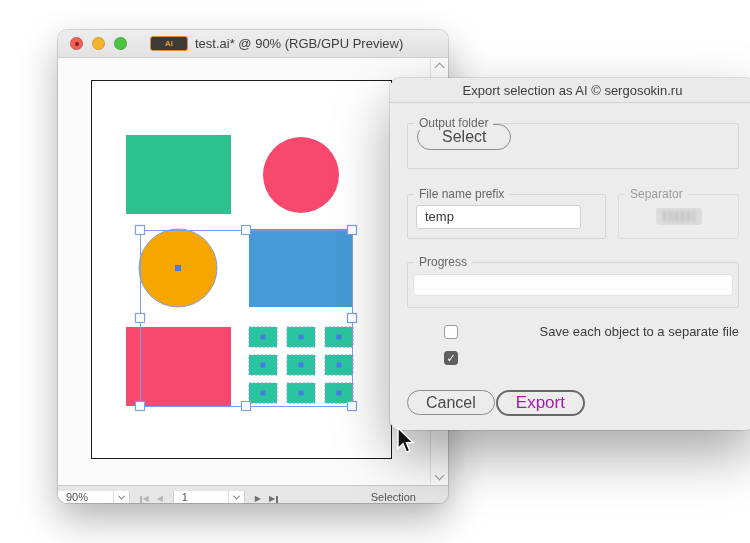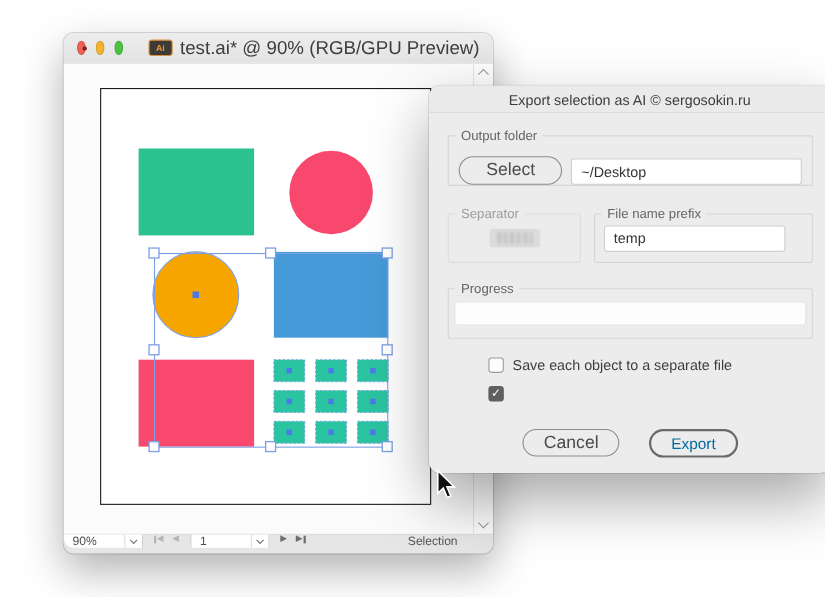--- a/index.html
+++ b/index.html
@@ -17,33 +17,33 @@
   .tl { width:13px; height:13px; border-radius:50%; margin-right:9px; position:relative;
         border:1px solid rgba(0,0,0,.12); }
   .tl-red { background:#ef6158; }
   .tl-red::after { content:""; position:absolute; left:3.5px; top:3.5px; width:4px; height:4px;
         border-radius:50%; background:#84201a; }
   .tl-yellow { background:#f3b32f; }
   .tl-green { background:#4cc341; }
   .doc-icon { width:38px; height:15px; margin-left:14px; margin-right:7px;
     background:#3e3a35; border:1px solid #d98f3e; border-radius:3px;
     color:#e89b3f; font-size:8px; font-weight:bold; display:flex; align-items:center; justify-content:center; }
-  .title-text { font-size:17px; color:#3d3d3d; white-space:nowrap; }
+  .title-text { font-size:13px; color:#3d3d3d; white-space:nowrap; }
 
   .canvas-area { position:relative; flex:1 1 auto; background:#fbfbfb; overflow:hidden; }
   .canvas-svg { position:absolute; left:0; top:0; }
   .scrollstrip { position:absolute; right:0; top:0; bottom:0; width:18px;
     background:#fcfcfc; border-left:1px solid #e4e4e4; }
   .chev { position:absolute; left:5px; width:7px; height:7px; border-right:1.6px solid #9a9a9a;
     border-bottom:1.6px solid #9a9a9a; }
   .chev-up { top:6px; transform:rotate(-135deg); }
   .chev-down { bottom:6px; transform:rotate(45deg); }
 
   .statusbar { height:18px; flex:0 0 18px; background:#e6e6e6; border-top:1px solid #c9c9c9;
-    border-radius:0 0 9px 9px; display:flex; align-items:flex-start; font-size:11px; color:#4f4f4f; }
+    border-radius:0 0 9px 9px; display:flex; align-items:flex-end; font-size:11px; color:#4f4f4f; }
   .sb-select { width:72px; background:#fff; border-right:1px solid #cfcfcf; display:flex; align-items:center; }
   .sb-select.first { border-bottom-left-radius:9px; }
   .sb-select .val { flex:1; padding-left:8px; }
   .sb-select .divider { width:1px; align-self:stretch; background:#dedede; }
   .sb-chev { width:15px; display:flex; align-items:center; justify-content:center; }
   .sb-chev i { width:5px; height:5px; border-right:1.4px solid #6f6f6f; border-bottom:1.4px solid #6f6f6f;
     transform:rotate(45deg) translate(-1px,-1px); }
   .nav-btn { display:flex; align-items:center; justify-content:center; padding:0 4px; gap:1px; }
   .nav-btn .tri { font-size:8px; line-height:1; }
   .nav-btn .bar { width:1.5px; height:7px; background:currentColor; }
@@ -59,49 +59,49 @@
   .dlg-titlebar { height:25px; flex:0 0 25px; background:#eaeaea; border-bottom:1px solid #d2d2d2;
     border-radius:10px 10px 0 0; display:flex; align-items:center; justify-content:center;
     font-size:13px; color:#3d3d3d; }
   .dlg-body { flex:1; padding:12px 16px 12px 17px; display:flex; flex-direction:column; }
 
   .fs { position:relative; border:1px solid #d5d5d5; border-radius:2px; }
   .fs-legend { position:absolute; top:-8px; left:6px; background:#ececec; padding:0 5px;
     font-size:12px; color:#666; white-space:nowrap; }
   .fs-legend.dim { color:#9c9c9c; }
 
-  .fs-output { margin-top:8px; height:46px; display:flex; align-items:flex-end; padding:0 9px; gap:8px; }
+  .fs-output { margin-top:8px; height:46px; display:flex; align-items:flex-start; padding:0 9px; gap:21px; }
   .pill-btn { height:26px; border:1px solid #8d8d8d; border-radius:13px; background:transparent;
     font-size:16px; color:#4a4a4a; padding:0 24px; display:flex; align-items:center; cursor:default;
     font-family:"Liberation Sans", sans-serif; }
   .txt-input { height:24px; border:1px solid #cfcfcf; border-radius:3px; background:#fff;
     font-size:13px; color:#333; padding:0 8px; font-family:"Liberation Sans", sans-serif; outline:none; }
   .path-input { flex:1; }
 
   .row2 { display:flex; gap:12px; margin-top:25px; }
   .fs-prefix { width:199px; height:45px; display:flex; align-items:center; padding:0 8px; }
   .fs-prefix .txt-input { width:165px; }
   .fs-sep { flex:1; height:45px; display:flex; align-items:center; justify-content:center; border-color:#dcdcdc; }
   .sep-blob { width:46px; height:17px; background:#dcdcdc; border-radius:3px; overflow:hidden; position:relative; }
   .sep-blob::after { content:""; position:absolute; inset:3px 7px;
     background:repeating-linear-gradient(90deg,#c3c3c3 0 3px,#d8d8d8 3px 6px); filter:blur(1.6px); }
 
   .fs-progress { margin-top:23px; height:46px; display:flex; align-items:center; padding:0 5px; }
   .progress-track { width:100%; height:22px; background:#fdfdfd; border:1px solid #e3e3e3; border-radius:4px; }
 
   .cb-list { margin-top:16px; margin-left:37px; display:flex; flex-direction:column; gap:12px; }
-  .cb-row { display:flex; align-items:center; gap:8px; font-size:13px; color:#3d3d3d; }
+  .cb-row { display:flex; align-items:center; gap:8px; font-size:13px; color:#3d3d3d;justify-content:space-between; }
   .cb-box { width:14px; height:14px; border:1px solid #9b9b9b; border-radius:3px; background:#fdfdfd;
     display:flex; align-items:center; justify-content:center; flex:0 0 14px; }
   .cb-box.checked { background:#5f5f5f; border-color:#5f5f5f; color:#fff; font-size:11px; line-height:1; }
 
-  .btn-row { margin-top:auto; display:flex; justify-content:center; gap:27px; padding-bottom:2px; }
+  .btn-row { margin-top:auto; display:flex; gap:1px; padding-bottom:2px; }
   .btn-cancel { padding:0 18px; height:25px; }
   .btn-export { padding:0 18px; height:26px; border:2px solid #696969; border-radius:14px;
-    background:transparent; font-size:14px; color:#0369a1; display:flex; align-items:center;
+    background:transparent; font-size:17px; color:#a21caf; display:flex; align-items:center;
     font-family:"Liberation Sans", sans-serif; }
 
   .cursor { position:absolute; left:396px; top:427px; z-index:50; }
 </style>
 </head>
 <body>
 
 <div class="stage">
 
   <div class="ai-window">
@@ -194,31 +194,30 @@
 
   <div class="dialog">
     <div class="dlg-titlebar">
       <span>Export selection as AI © sergosokin.ru</span>
     </div>
     <div class="dlg-body">
 
       <div class="fs fs-output">
         <span class="fs-legend">Output folder</span>
         <button class="pill-btn">Select</button>
-        <input class="txt-input path-input" type="text" value="~/Desktop" style="">
       </div>
 
       <div class="row2">
+        <div class="fs fs-prefix">
+          <span class="fs-legend">File name prefix</span>
+          <input class="txt-input" type="text" value="temp" style="">
+        </div>
         <div class="fs fs-sep">
           <span class="fs-legend dim">Separator</span>
           <span class="sep-blob"></span>
-        </div>
-        <div class="fs fs-prefix">
-          <span class="fs-legend">File name prefix</span>
-          <input class="txt-input" type="text" value="temp" style="">
         </div>
       </div>
 
       <div class="fs fs-progress">
         <span class="fs-legend">Progress</span>
         <div class="progress-track"></div>
       </div>
 
       <div class="cb-list">
           <div class="cb-row">

